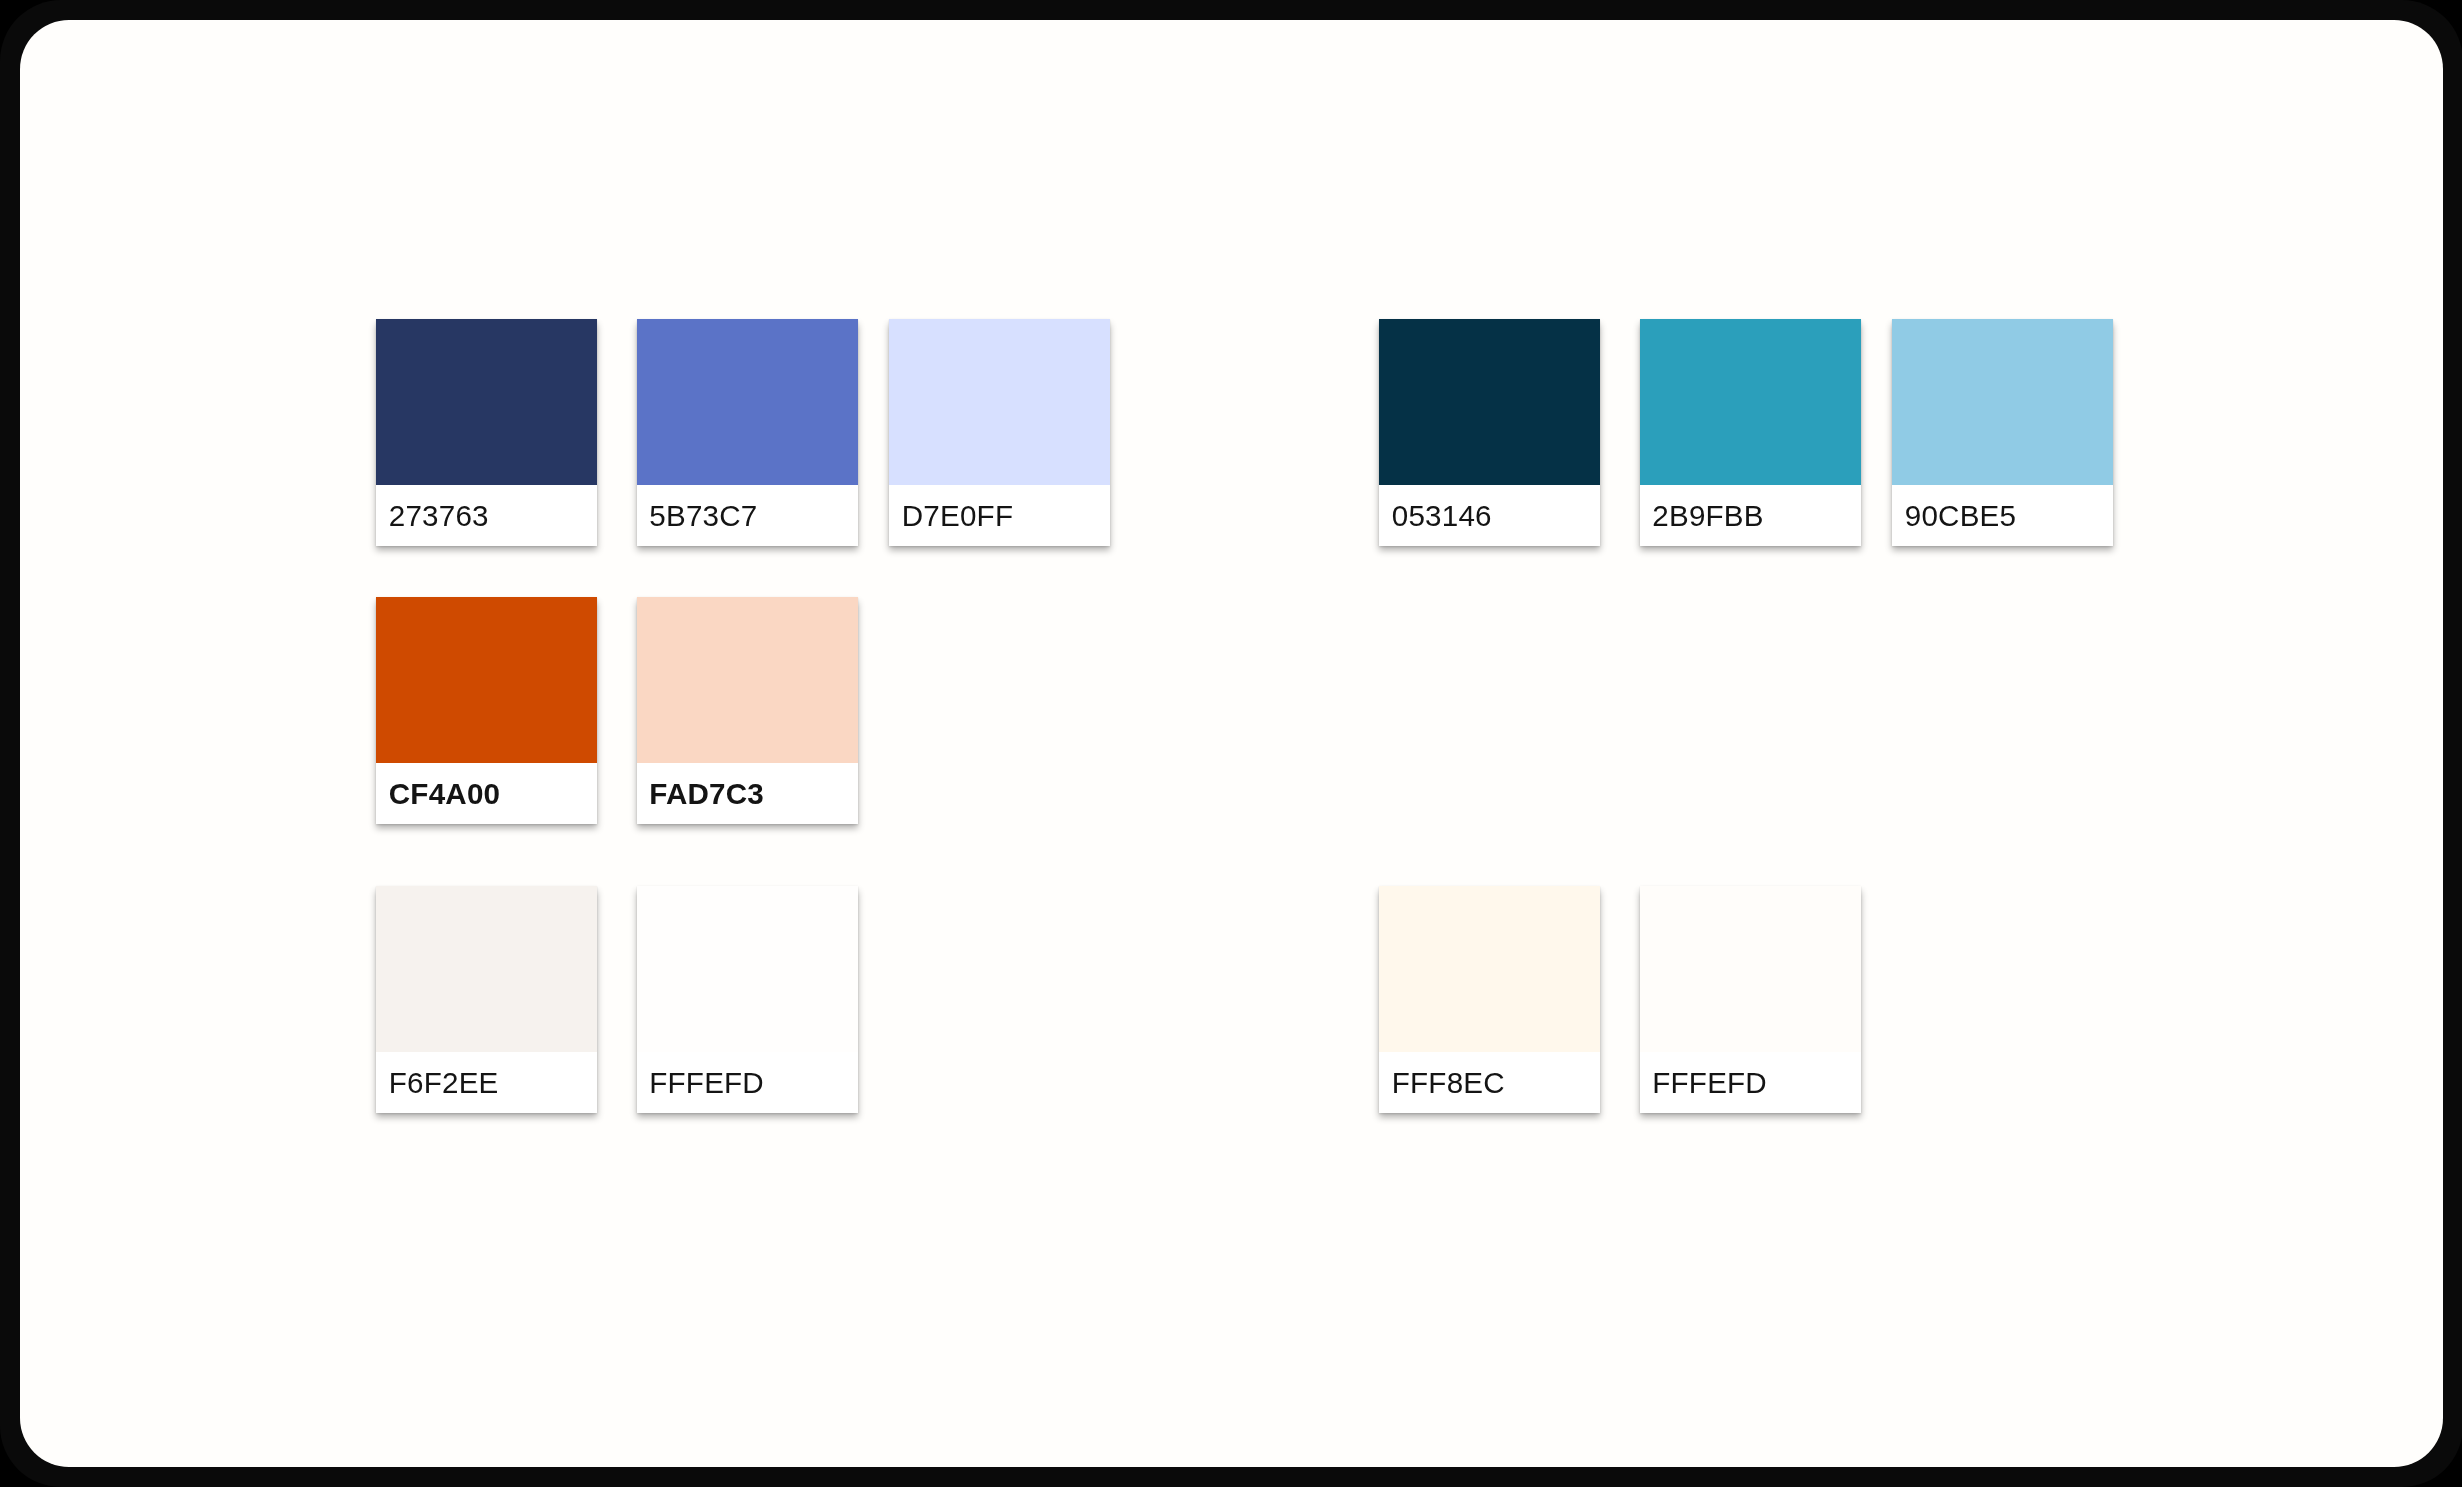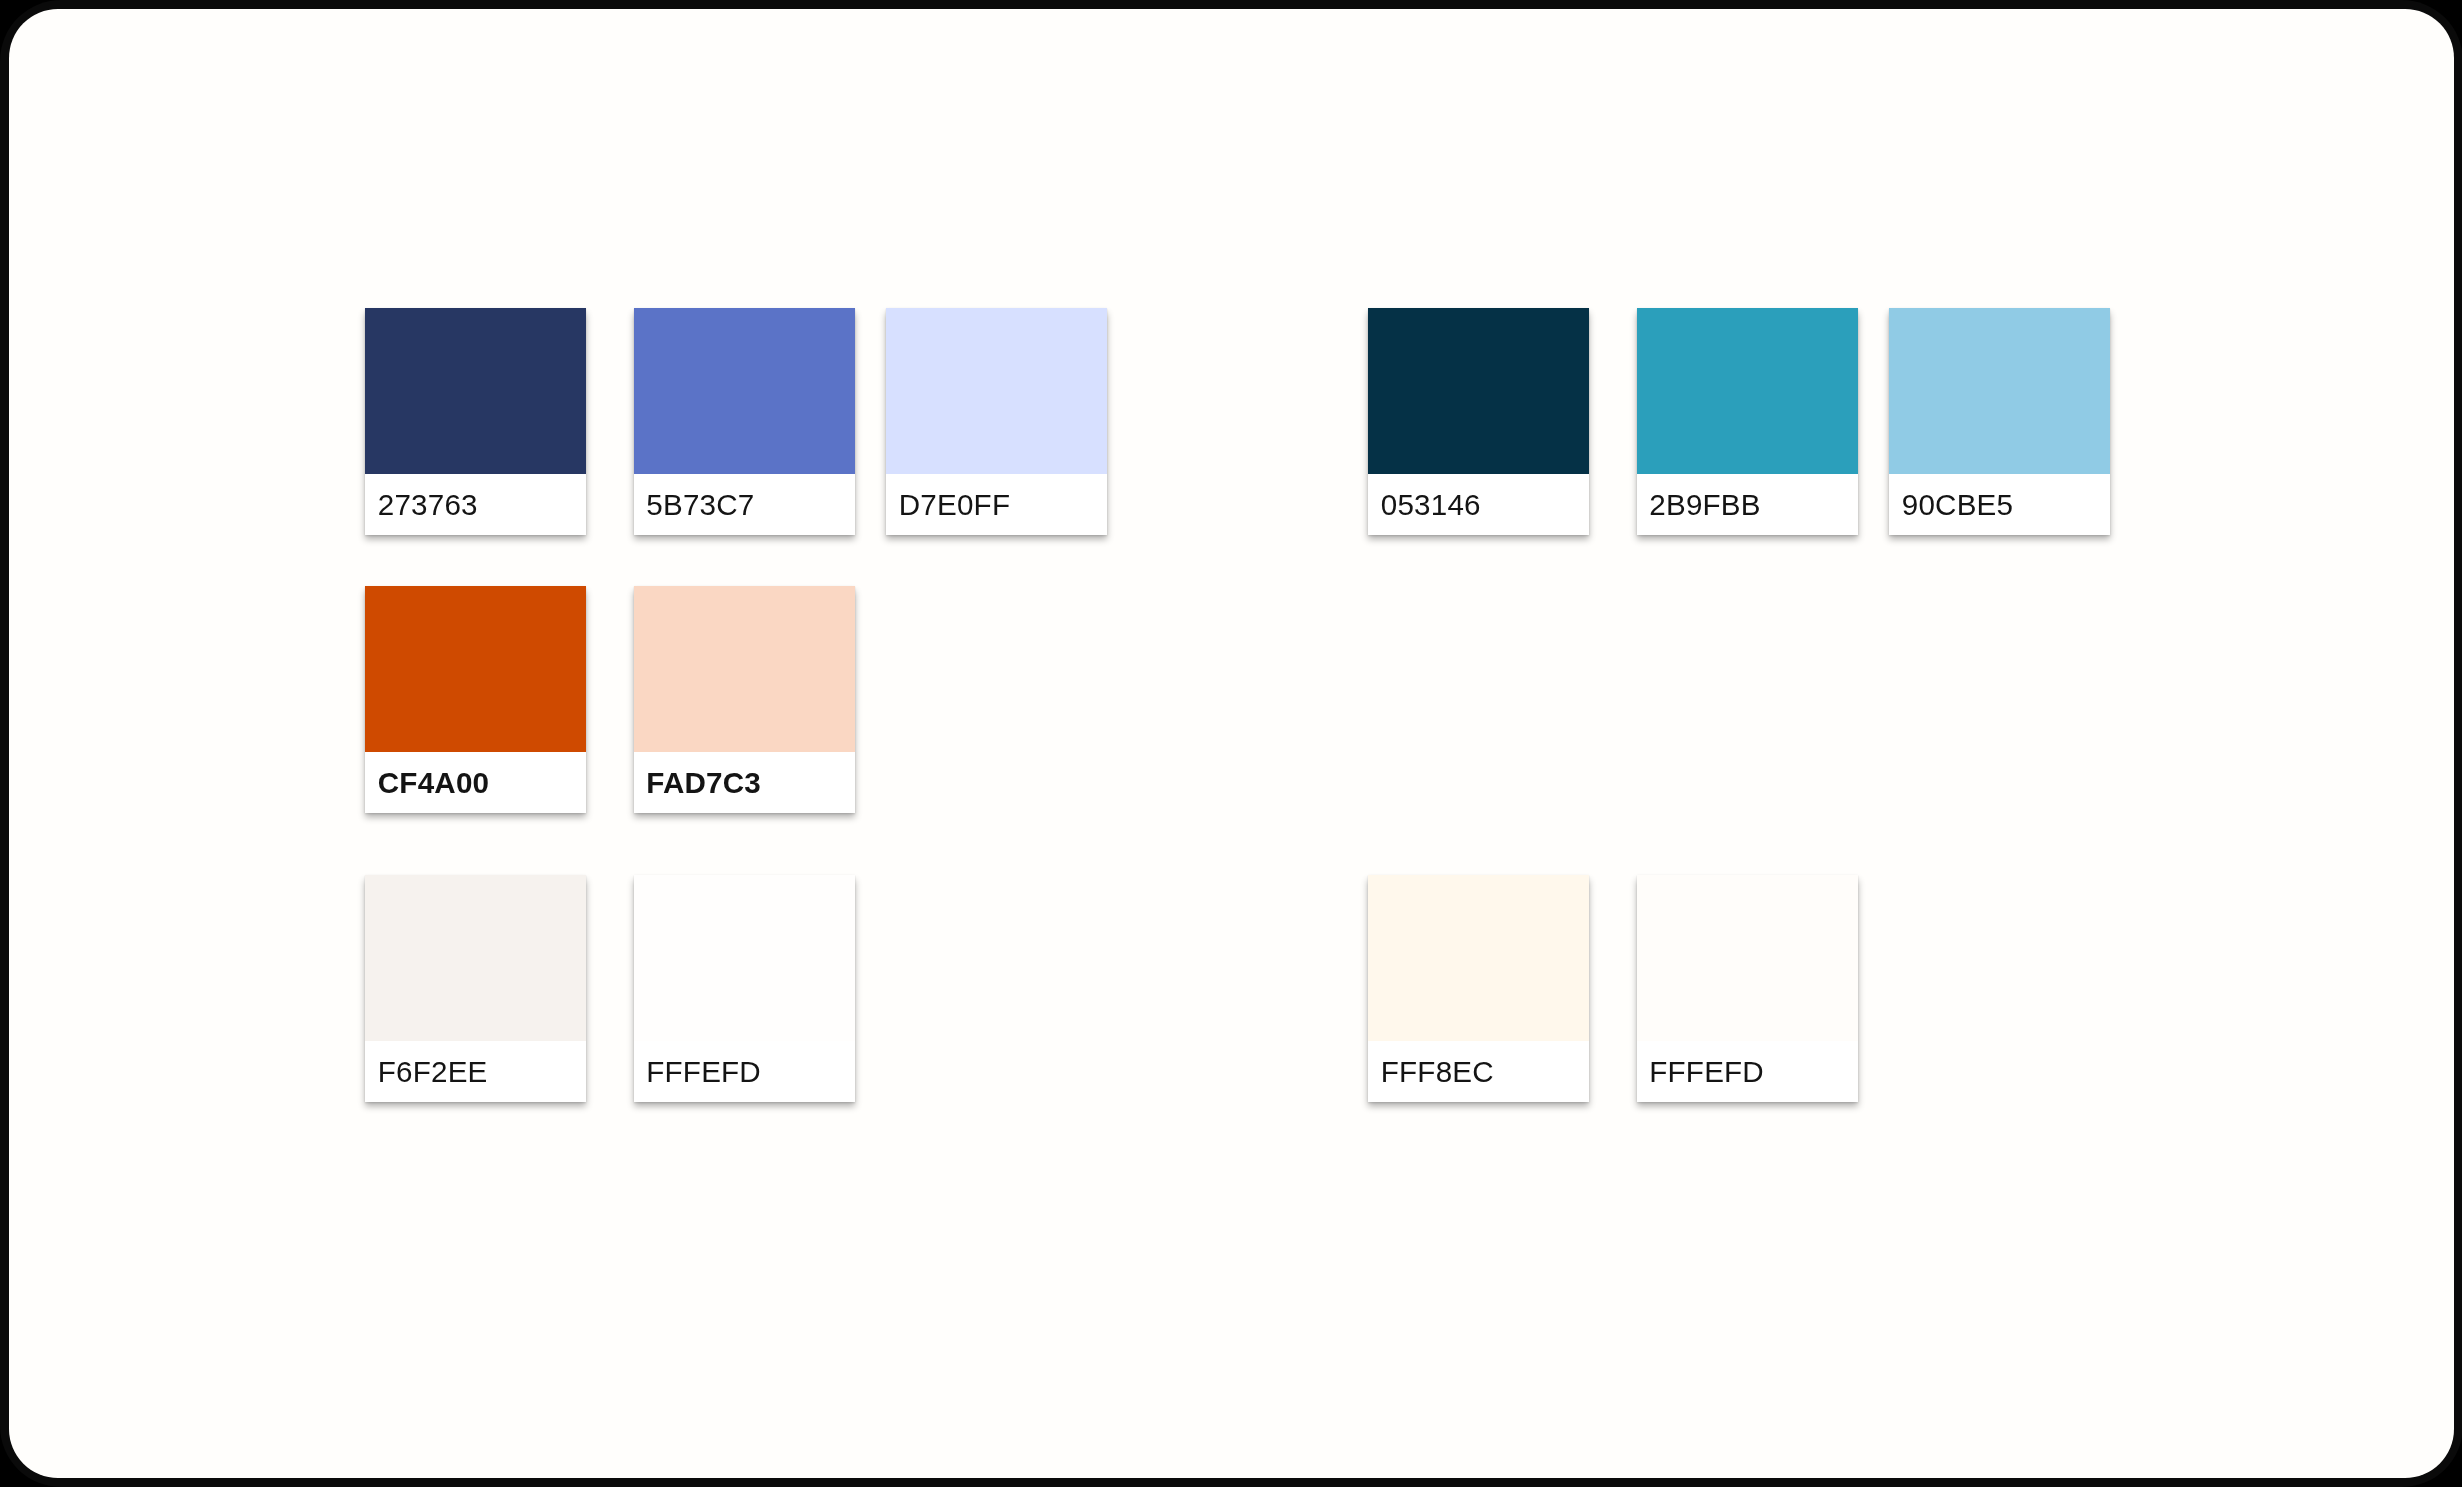--- a/index.html
+++ b/index.html
@@ -13,21 +13,21 @@
     overflow:hidden;
   }
 
   
   #device-frame {
     position:relative;
     width:2463px;
     height:1487px;
     background:#0a0a0a;
     border-radius:61px;
-    padding:9px;
+    padding:20px;
   }
 
   
   #page-canvas {
     position:relative;
     width:100%;
     height:100%;
     background:#fffefc;
     border-radius:49px;
     overflow:hidden;
@@ -63,21 +63,21 @@
   .swatch-card {
     position:relative;
     width:221px;
     height:227px;
     background:#ffffff;
     box-shadow:0 4.9px 6.9px rgba(0,0,0,0.30),
                0 1px 2px rgba(0,0,0,0.14);
     display:flex;
     flex-direction:column;
   }
-  .swatch-card:nth-child(2) { margin-left:16px; }
+  .swatch-card:nth-child(2) { margin-left:8px; }
 
   .swatch-chip {
     width:100%;
     height:166px;
     flex:0 0 166px;
   }
 
   .swatch-label-band {
     flex:1 1 auto;
     display:flex;

